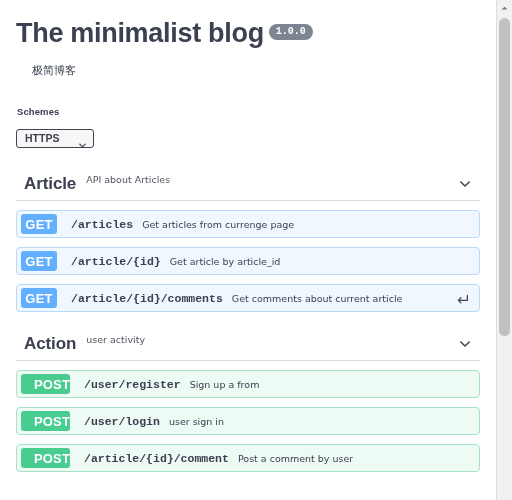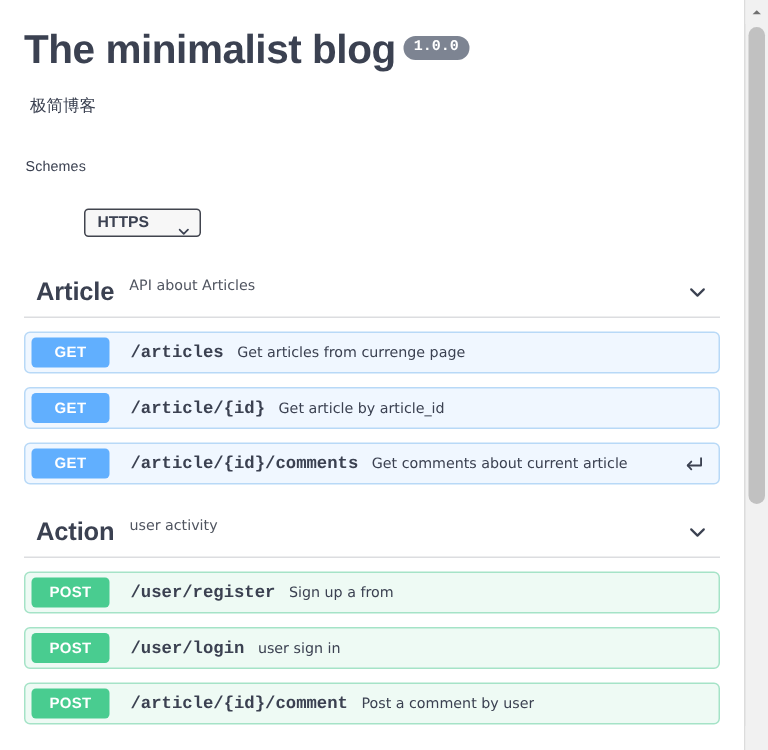--- a/index.html
+++ b/index.html
@@ -56,50 +56,49 @@
     font-size: 10px;
     font-weight: bold;
     padding: 3px 7px 3px 7px;
     border-radius: 57px;
     line-height: 1;
     margin-top: 6px;
     font-family: Liberation Mono, monospace;
     white-space: nowrap;
   }
   .api-subtitle {
-    margin: 14px 0 0 4px;
+    margin: 14px 0 0 16px;
     font-size: 11px;
     color: #3b4151;
     font-family: "DejaVu Sans", sans-serif;
     line-height: 1.4;
   }
 
   
   .schemes-block {
     padding: 28px 16px 0 16px;
   }
   .schemes-label {
     font-size: 9.5px;
-    font-weight: normal;
-    color: #3b4151;
-    margin: 0 0 22px 1px;
+    font-weight: bold;
+    color: #3b4151;
+    margin: 0 0 12px 1px;
     letter-spacing: 0.1px;
     font-family: "Liberation Sans", sans-serif;
   }
   .schemes-select {
     position: relative;
     display: inline-block;
     width: 78px;
     height: 19px;
     border: 1px solid #41444e;
     border-radius: 3px;
     background: #f7f7f7;
     box-sizing: border-box;
     cursor: pointer;
-    margin-left: 40px;
   }
   .schemes-select .sel-value {
     position: absolute;
     left: 8px;
     top: 0;
     line-height: 17px;
     font-size: 10.5px;
     font-weight: bold;
     color: #3b4151;
     font-family: "Liberation Sans", sans-serif;
@@ -162,35 +161,35 @@
   .op-row.get {
     background: #f0f7ff;
     border: 1px solid #b8d9f7;
   }
   .op-row.post {
     background: #eefaf4;
     border: 1px solid #a5e3c7;
   }
   .op-method {
     flex: 0 0 auto;
-    width: 52px;
+    width: 36px;
     height: 20px;
     margin-left: 4px;
     border-radius: 3px;
     color: #ffffff;
-    font-size: 10px;
+    font-size: 13px;
     font-weight: bold;
     letter-spacing: 0.2px;
     display: flex;
     align-items: center;
     justify-content: center;
     font-family: "Liberation Sans", sans-serif;
   }
   .op-method.get  { background: #61affe; }
-  .op-method.post { background: #49cc90; }
+  .op-method.post { background: #49cc90; padding-left: 13px; }
 
   .op-path {
     margin-left: 14px;
     font-family: "Liberation Mono", monospace;
     font-size: 11.5px;
     font-weight: bold;
     color: #3b4151;
     white-space: nowrap;
   }
   .op-summary {

